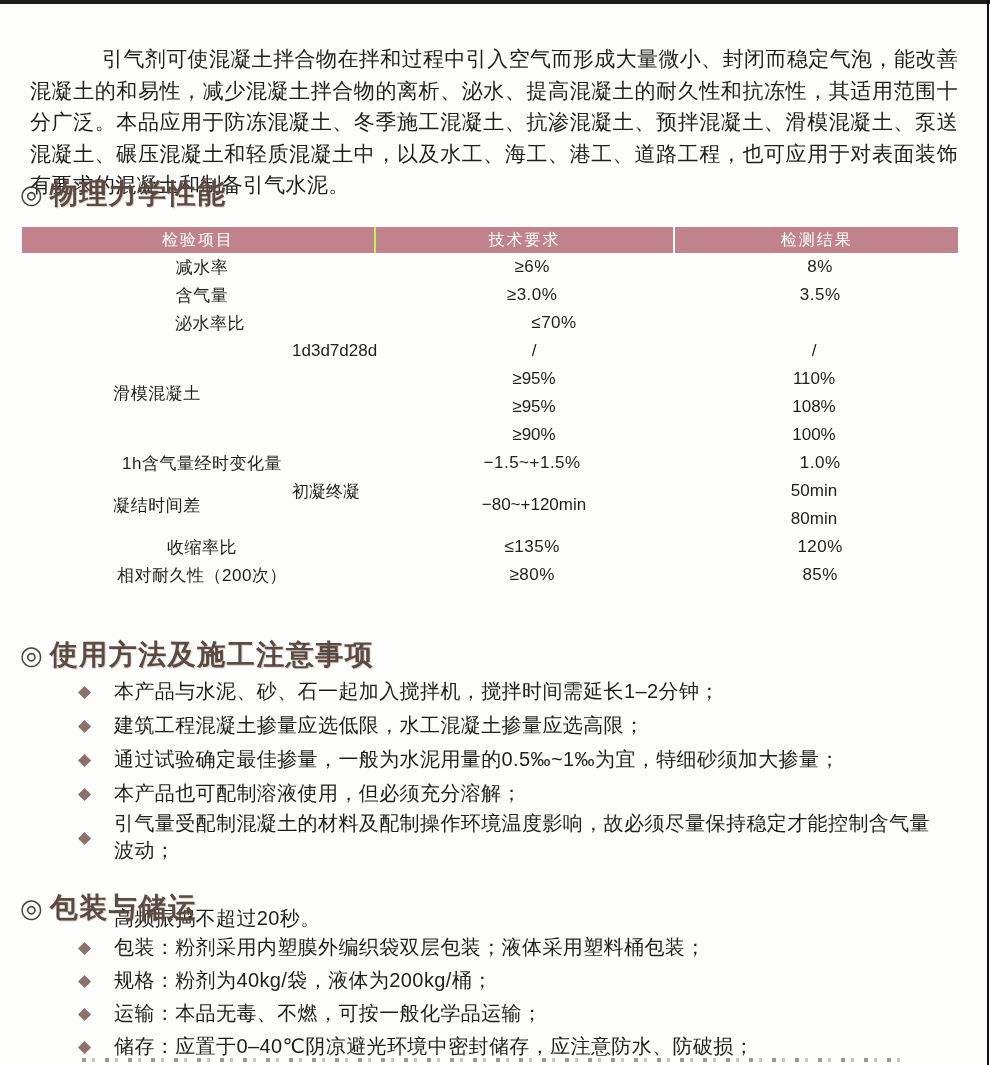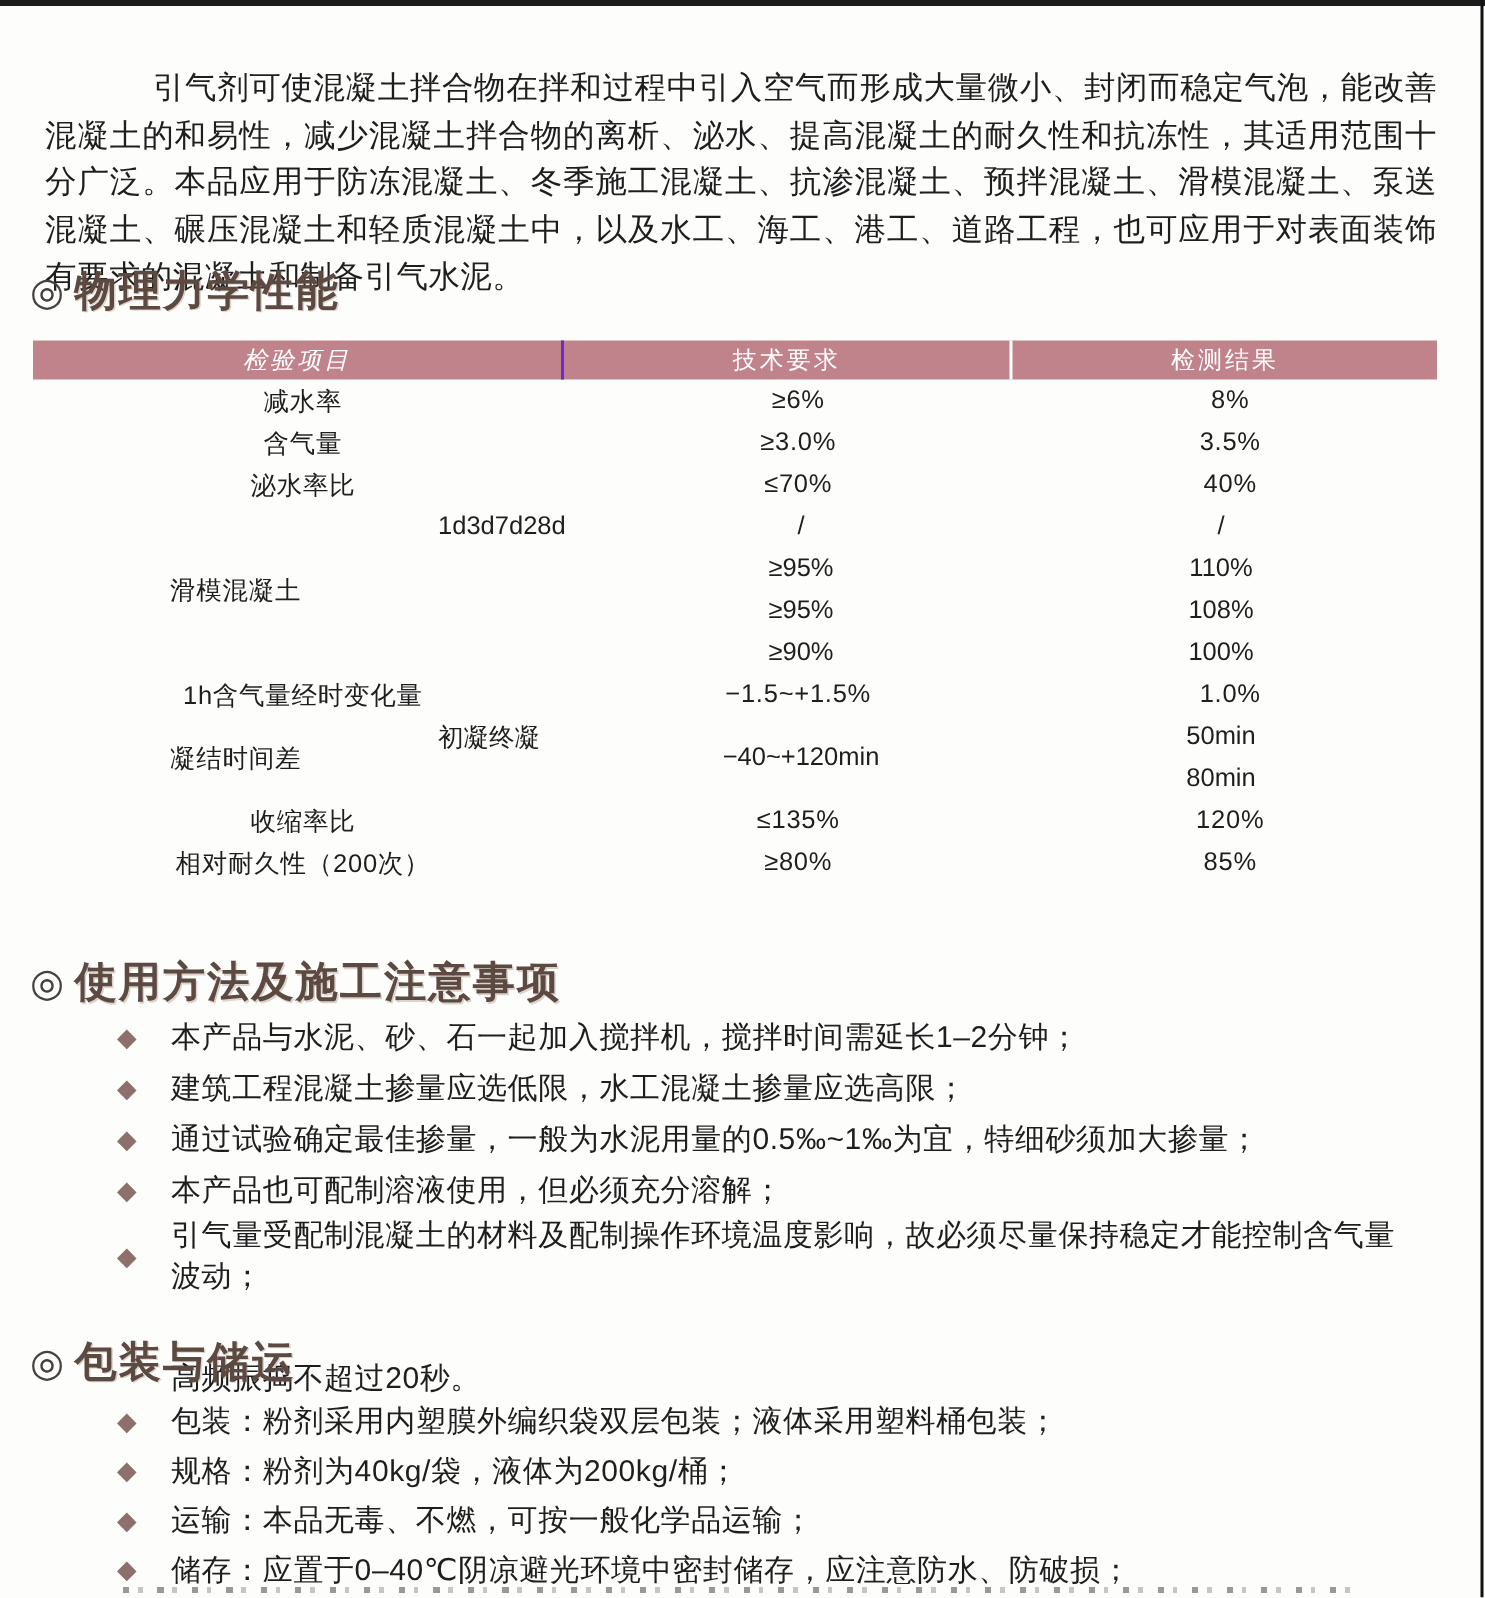--- a/index.html
+++ b/index.html
@@ -34,21 +34,21 @@
     letter-spacing:0; text-shadow:none; line-height:1;
   }
   #h-physical  { top:175px; }
   #h-usage     { top:636px; }
   #h-packaging { top:889px; }
 
   
   .ptable { position:absolute; top:227px; left:22px; width:936px; font-size:17px; }
   .thead { display:flex; height:26px; background:#c1838b; color:#ffffff; font-size:16px; letter-spacing:2px; }
   .th { display:flex; align-items:center; justify-content:center; }
-  .th-1 { width:358px; border-right:2px solid #6d28d9;font-style:italic; }
+  .th-1 { width:358px; border-right:2px solid #bef264; }
   .th-2 { width:303px; border-right:2px solid #fff; }
   .th-3 { width:286px; }
 
   .trow { display:flex; height:28px;gap:20px; }
   .td { display:flex; align-items:center; justify-content:center; letter-spacing:0.5px; }
   .td-1 { width:376px; }
   .td-2 { width:272px; }
   .td-3 { width:288px; }
 
   .grow { display:flex; }
@@ -103,21 +103,20 @@
     <div class="td td-3">8%</div>
   </div>
   <div class="trow">
     <div class="td td-1">含气量</div>
     <div class="td td-2">≥3.0%</div>
     <div class="td td-3">3.5%</div>
   </div>
   <div class="trow">
     <div class="td td-1">泌水率比</div>
     <div class="td td-2">≤70%</div>
-    <div class="td td-3">40%</div>
   </div>
 
   <div class="grow">
     <div class="g-c1">
       <div class="g-label">滑模混凝土</div>
       <div class="g-subs">
         <div class="g-sub">1d</div>
         <div class="g-sub">3d</div>
         <div class="g-sub">7d</div>
         <div class="g-sub">28d</div>
@@ -144,21 +143,21 @@
   </div>
 
   <div class="grow">
     <div class="g-c1">
       <div class="g-label">凝结时间差</div>
       <div class="g-subs">
         <div class="g-sub">初凝</div>
         <div class="g-sub">终凝</div>
       </div>
     </div>
-    <div class="g-span w-c2" style="height:56px;">−40~+120min</div>
+    <div class="g-span w-c2" style="height:56px;">−80~+120min</div>
     <div class="g-col w-c3">
       <div class="g-cell">50min</div>
       <div class="g-cell">80min</div>
     </div>
   </div>
 
   <div class="trow">
     <div class="td td-1">收缩率比</div>
     <div class="td td-2">≤135%</div>
     <div class="td td-3">120%</div>

